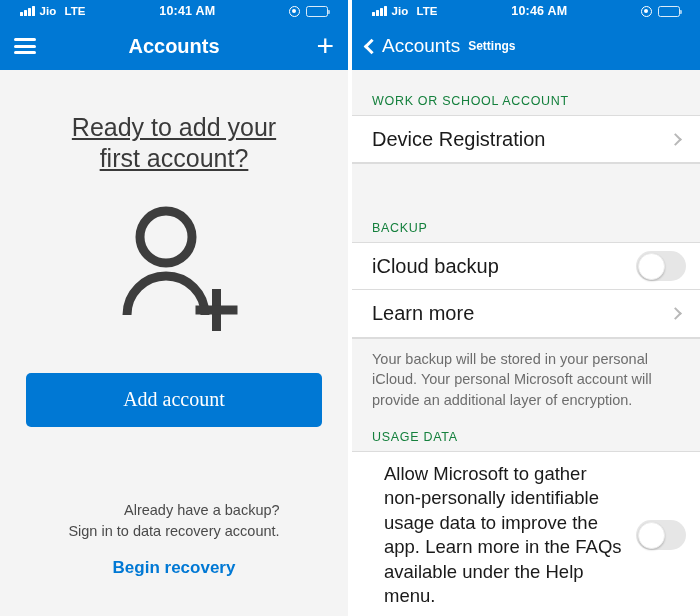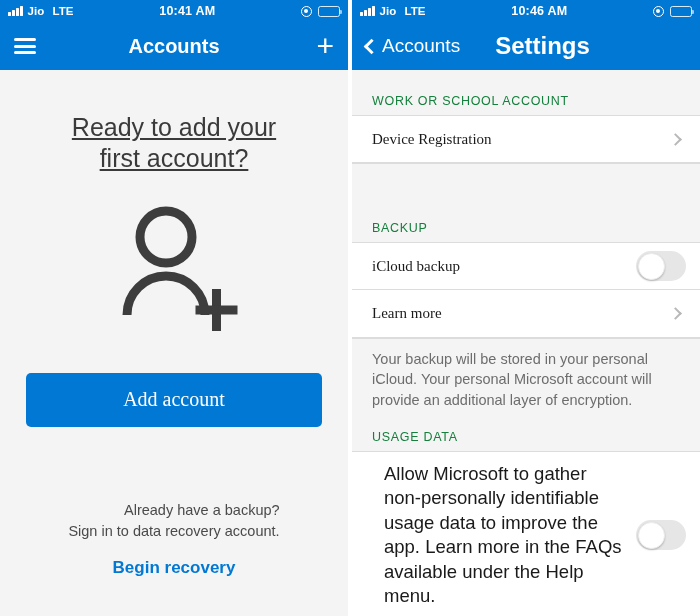--- a/index.html
+++ b/index.html
@@ -9,21 +9,21 @@
     background:#ffffff;
     overflow:hidden;
   }
   .screens { display:flex; width:700px; height:616px; background:#ffffff; }
   .phone { width:348px; height:616px; position:relative; overflow:hidden; background:#f4f4f4; }
   .phone.right { width:348px; margin-left:4px; background:#ffffff; }
 
   
   .statusbar {
     height:22px; background:#0078d4; color:#ffffff;
-    display:flex; align-items:center; padding:0 8px;
+    display:flex; align-items:center; padding:0 20px;
     font-size:11.5px; font-weight:bold; letter-spacing:.1px;
   }
   .sb-left { display:flex; align-items:center; gap:5px; }
   .sig { display:flex; align-items:flex-end; gap:1.5px; height:10px; }
   .sig i { display:block; width:2.5px; background:#ffffff; border-radius:.5px; }
   .sig i:nth-child(1){height:4px;}
   .sig i:nth-child(2){height:6px;}
   .sig i:nth-child(3){height:8px;}
   .sig i:nth-child(4){height:10px;}
   .carrier { font-size:11.5px; font-weight:bold; }
@@ -51,21 +51,21 @@
   .nav-title-center {
     position:absolute; left:0; right:0; text-align:center;
     font-size:20px; font-weight:bold; pointer-events:none;
   }
   .plus { margin-left:auto; font-size:30px; font-weight:300; line-height:1;
           position:relative; z-index:2; cursor:pointer; }
   .back-group { display:flex; align-items:center; gap:4px; cursor:pointer; z-index:2; }
   .chev-left { width:11px; height:11px; border-left:3px solid #fff; border-bottom:3px solid #fff;
                transform:rotate(45deg); margin-right:1px; }
   .back-label { font-size:19px; font-weight:400; }
-  .settings-title { font-size:24px; font-weight:bold; margin-left:35px; z-index:2; }
+  .settings-title { font-size:12px; font-weight:bold; margin-left:8px; z-index:2; }
 
   
   .left-body { height:546px; background:#f4f4f4; display:flex; flex-direction:column;
                align-items:center; padding:0 26px; }
   .headline { margin-top:42px; text-align:center; font-size:25px; color:#3a3a3a;
               line-height:1.25; font-weight:400;text-decoration:underline; }
   .person-icon { margin-top:24px; }
   .add-btn {
     width:100%; height:54px; background:#0078d4; color:#ffffff; border:none;
     border-radius:5px; font-size:20px; font-family:Liberation Serif, serif; margin-top:38px;
@@ -78,21 +78,21 @@
 
   
   .right-body { height:546px; background:#ffffff; overflow:hidden; }
   .sec-header { background:#f4f4f4; color:#15803d; font-size:12.5px; letter-spacing:.7px;
                 padding:24px 0 7px 20px; }
   .sec-gap { background:#f4f4f4; height:34px; border-top:1px solid #dcdcdc; }
   .row { background:#ffffff; display:flex; align-items:center; padding:0 14px 0 20px;
          min-height:48px; border-top:1px solid #dcdcdc; border-bottom:1px solid #dcdcdc;
          cursor:pointer; }
   .row + .row { border-top:none;gap:47px; }
-  .row-label { flex:1; font-size:15px; color:#1a1a1a;font-family:Liberation Serif, serif; }
+  .row-label { flex:1; font-size:20px; color:#1a1a1a; }
   .chev-right { width:9px; height:9px; border-right:2px solid #b8b8b8;
                 border-top:2px solid #b8b8b8; transform:rotate(45deg); margin-right:6px; }
   .toggle { width:50px; height:30px; border-radius:15px; background:#e6e6e6;
             position:relative; flex:none; cursor:pointer; }
   .toggle .knob { position:absolute; top:1.5px; left:1.5px; width:27px; height:27px;
             border-radius:50%; background:#ffffff; box-shadow:0 1px 2px rgba(0,0,0,.22);
             border:1px solid #ededed; }
   .footnote { background:#f4f4f4; color:#6d6d6d; font-size:14.5px; line-height:1.4;
               padding:10px 22px 12px 20px; border-top:1px solid #dcdcdc; }
   .usage-row { background:#ffffff; display:flex; align-items:center; padding:10px 14px 12px 20px;

